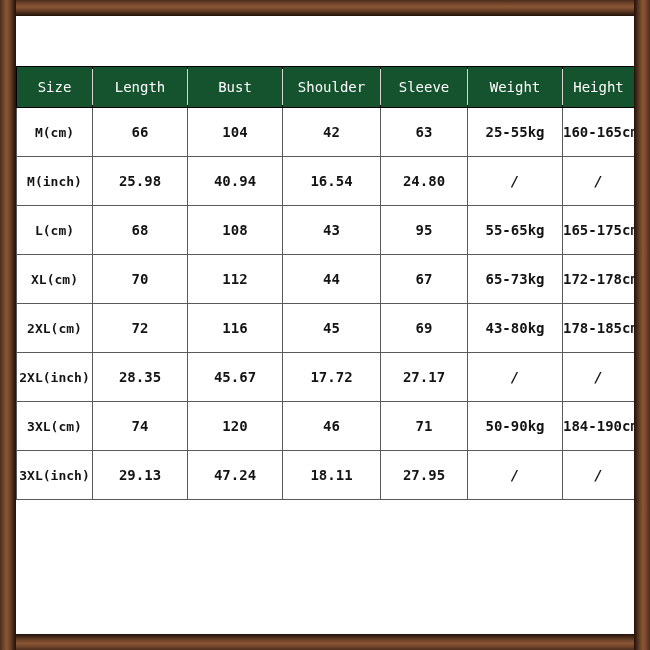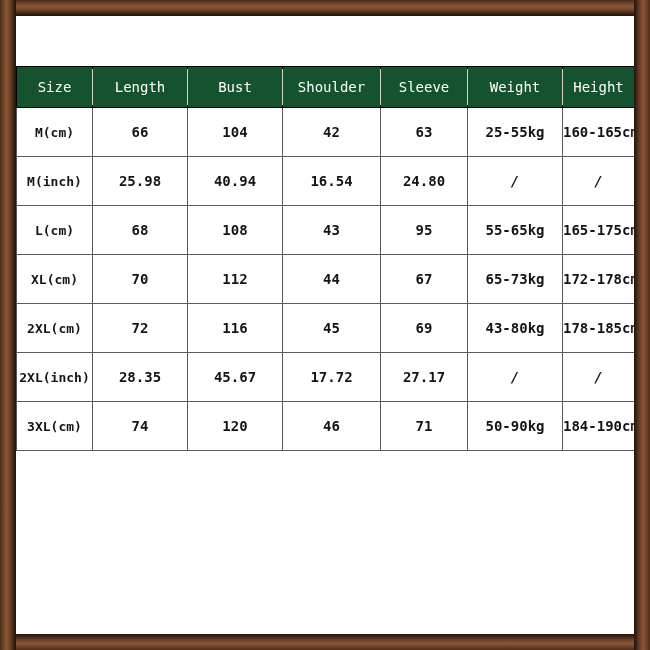--- a/index.html
+++ b/index.html
@@ -221,17 +221,26 @@
           </tr>
           <tr>
             <td class="col-size">3XL(cm)</td>
             <td>74</td>
             <td>120</td>
             <td>46</td>
             <td>71</td>
             <td>50-90kg</td>
             <td>184-190cm</td>
           </tr>
+          <tr>
+            <td class="col-size">3XL(inch)</td>
+            <td>29.13</td>
+            <td>47.24</td>
+            <td>18.11</td>
+            <td>27.95</td>
+            <td class="slash">/</td>
+            <td class="slash">/</td>
+          </tr>
         </tbody>
       </table>
     </div>
   </div>
 </div>
 
 </body></html>

